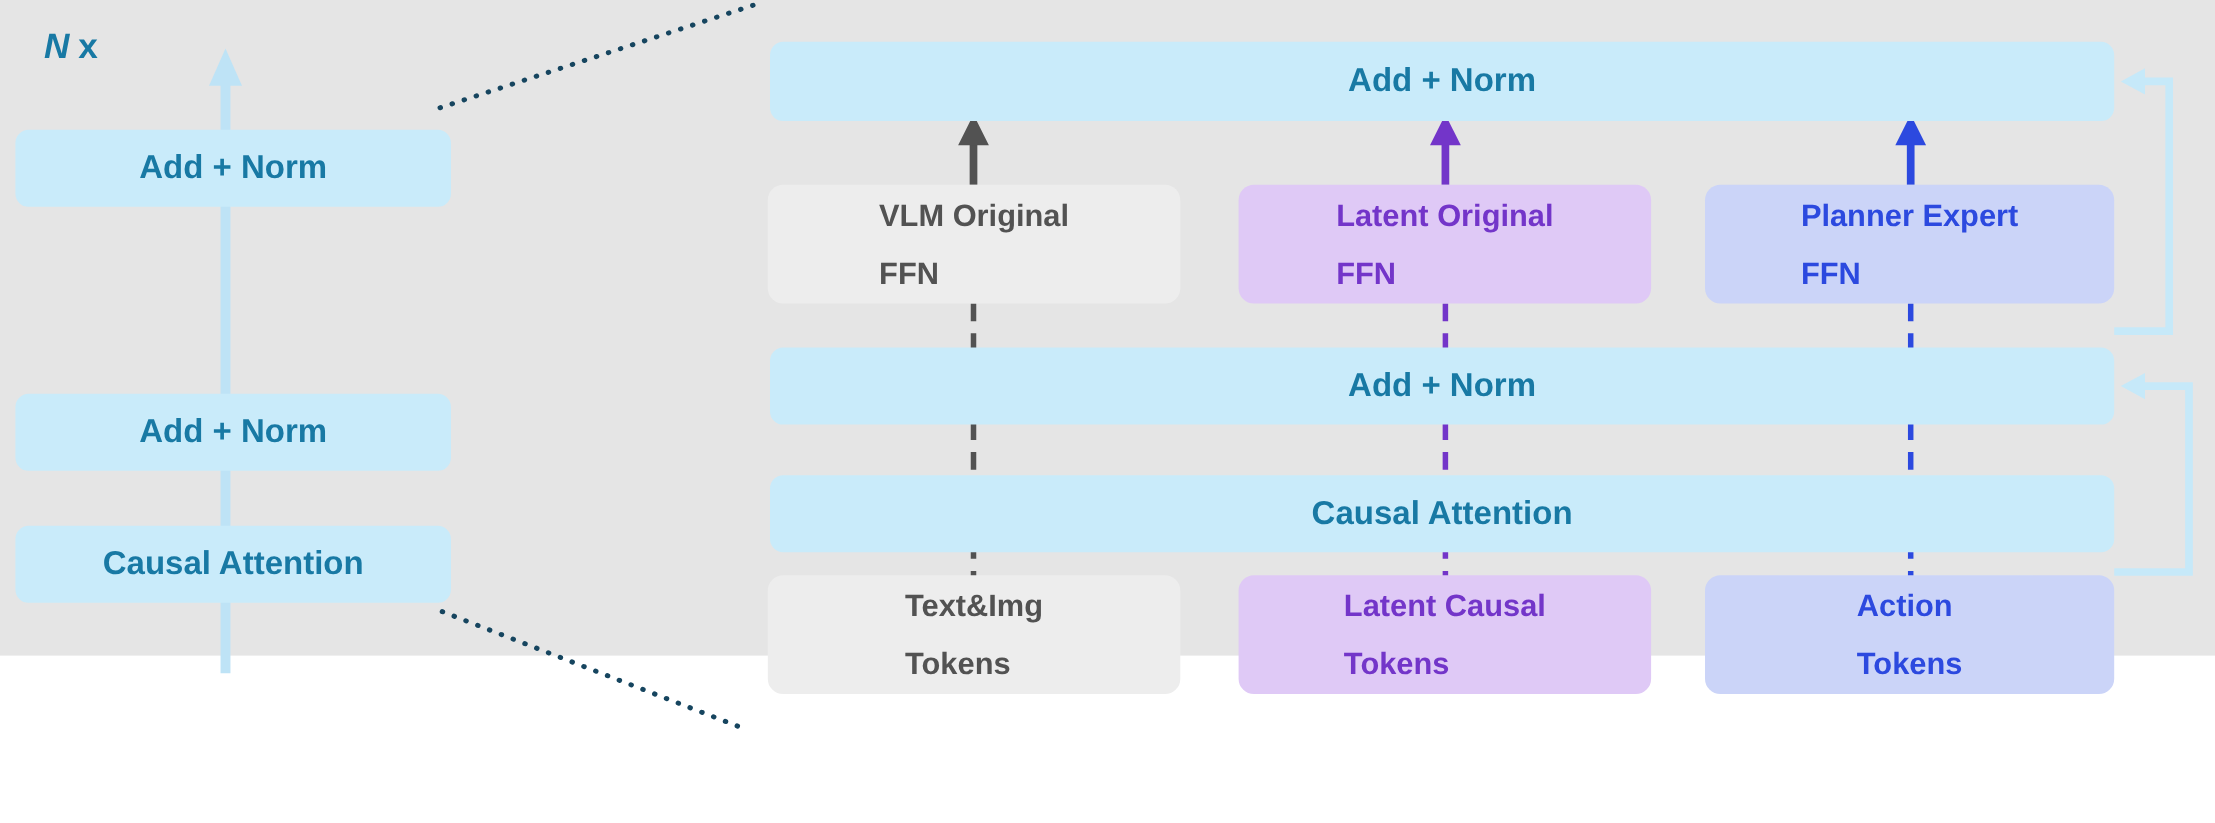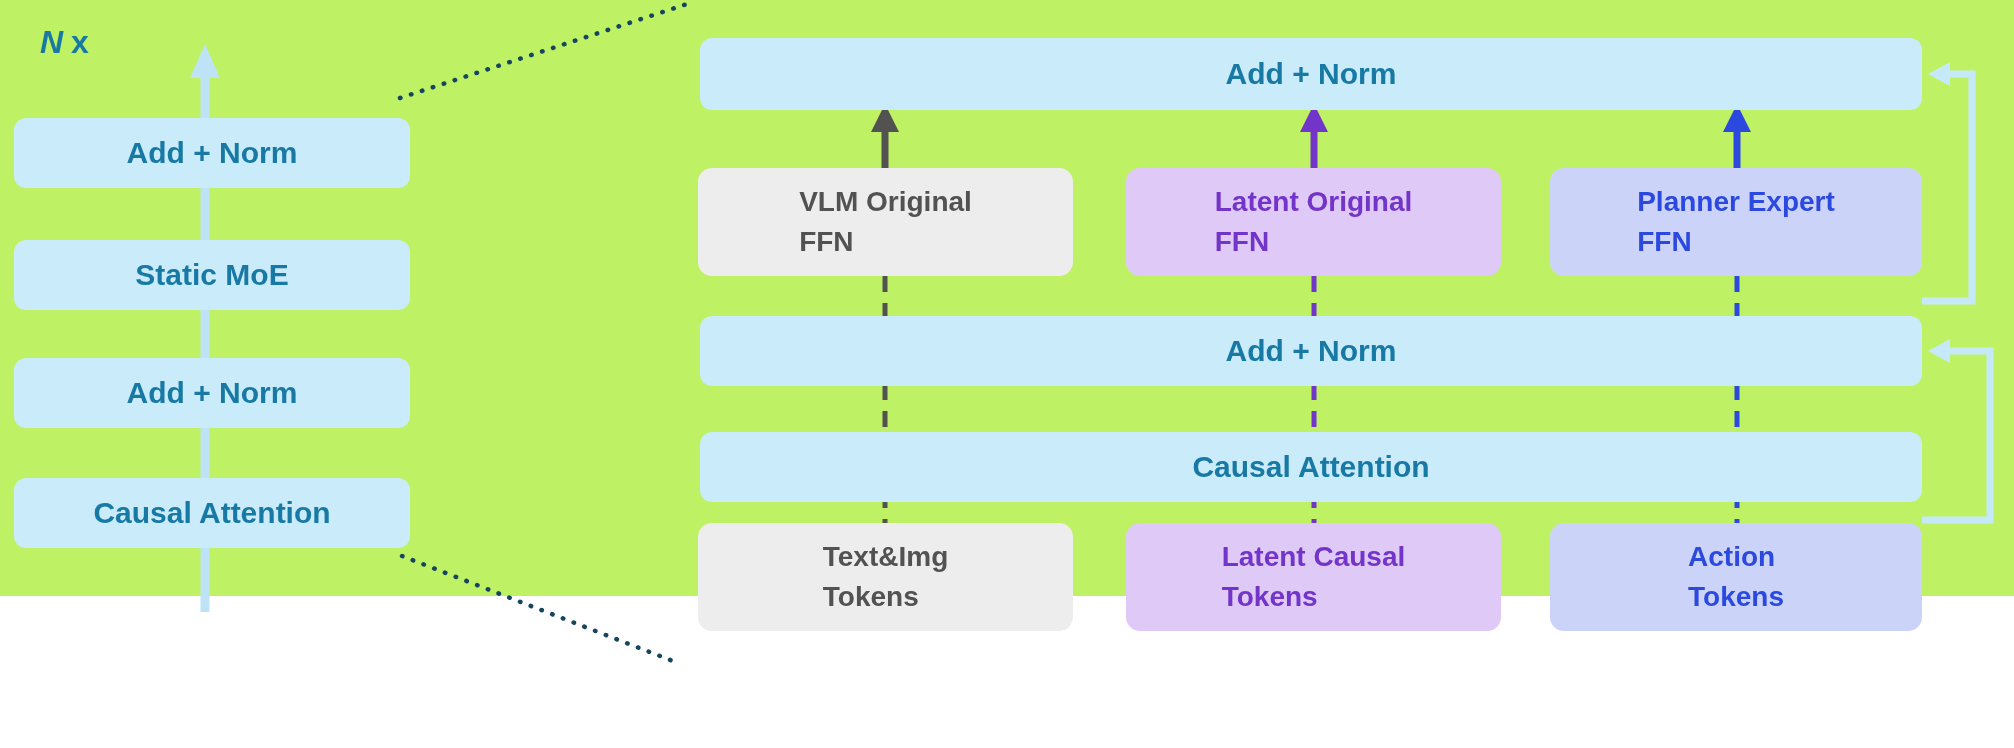--- a/index.html
+++ b/index.html
@@ -18,21 +18,21 @@
   }
   * { margin: 0; padding: 0; box-sizing: border-box; }
   html, body { background: #FFFFFF; }
   body {
     font-family: "Liberation Sans", "DejaVu Sans", sans-serif;
     width: 2014px; height: 748px; overflow: hidden;
   }
   .canvas {
     position: relative;
     width: 2014px; height: 596px;
-    background: #bef264;
+    background: #e5e5e5;
     text-decoration: underline;
   }
   svg.overlay {
     position: absolute; left: 0; top: 0;
     width: 2014px; height: 748px;
     z-index: 0;
   }
   .box {
     position: absolute;
     display: flex; align-items: center; justify-content: center;
@@ -67,21 +67,21 @@
     background: var(--bar-bg);
     color: var(--bar-text);
     font-size: 30px;
   }
   .bar.top { top: 38px; height: 72px; }
   .bar.mid { top: 316px; height: 70px; }
   .bar.attn { top: 432px; height: 70px; }
   
   .cell {
     height: 108px; border-radius: 14px;
-    font-size: 28px; line-height: 40px;
+    font-size: 28px; line-height: 53px;
   }
   .row-experts { top: 168px; }
   .row-tokens { top: 523px; }
   .col-1 { left: 698px;  width: 375px; }
   .col-2 { left: 1126px; width: 375px; }
   .col-3 { left: 1550px; width: 372px; }
   .c-gray   { background: var(--gray-bg);   color: var(--gray-text); }
   .c-purple { background: var(--purple-bg); color: var(--purple-text); }
   .c-blue   { background: var(--blue-bg);   color: var(--blue-text); }
   .caption {
@@ -147,21 +147,20 @@
       <path class="residual-path" d="M 1922 520 H 1990 V 351 H 1946"></path>
       <polygon class="residual-head" points="1928,351 1950,339 1950,363"></polygon>
     </g>
   </svg>
 
   <div class="repeat-label">
     <span class="n">N</span><span>x</span>
   </div>
 
   <div class="box lbox" style="top:118px">Add + Norm</div>
-  <div class="box lbox" style="top:240px">Static MoE</div>
   <div class="box lbox" style="top:358px">Add + Norm</div>
   <div class="box lbox" style="top:478px">Causal Attention</div>
 
 
   <div class="box bar top">Add + Norm</div>
 
   <div class="box cell row-experts col-1 c-gray">VLM Original
 FFN</div>
   <div class="box cell row-experts col-2 c-purple">Latent Original
 FFN</div>

